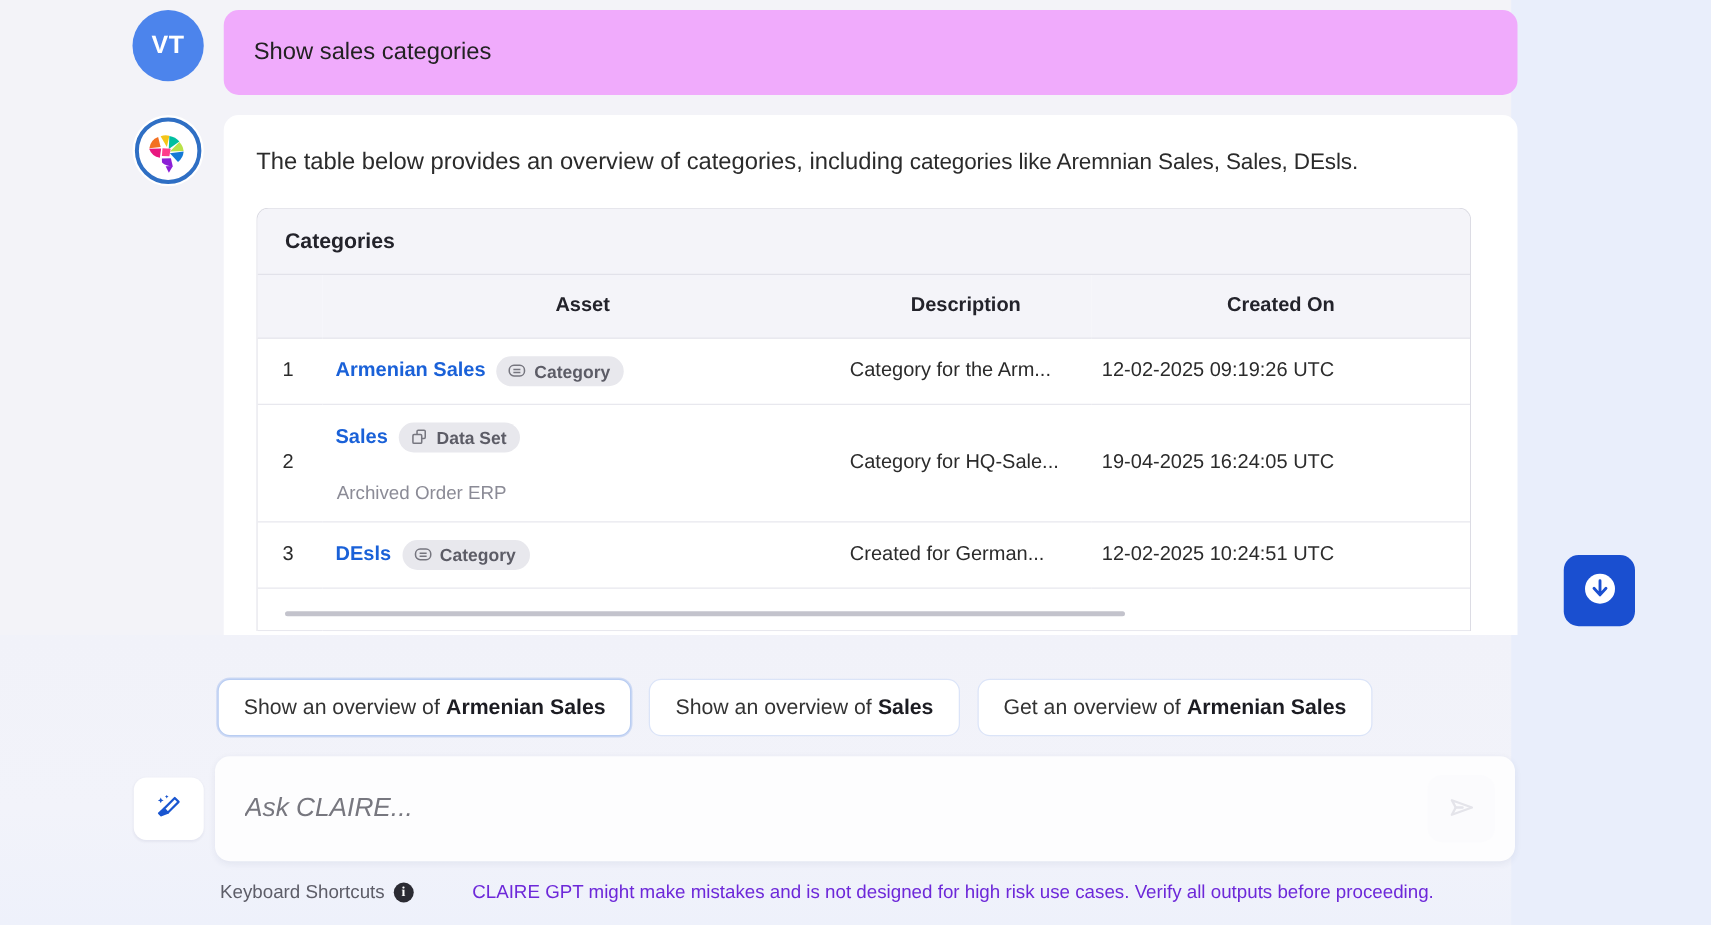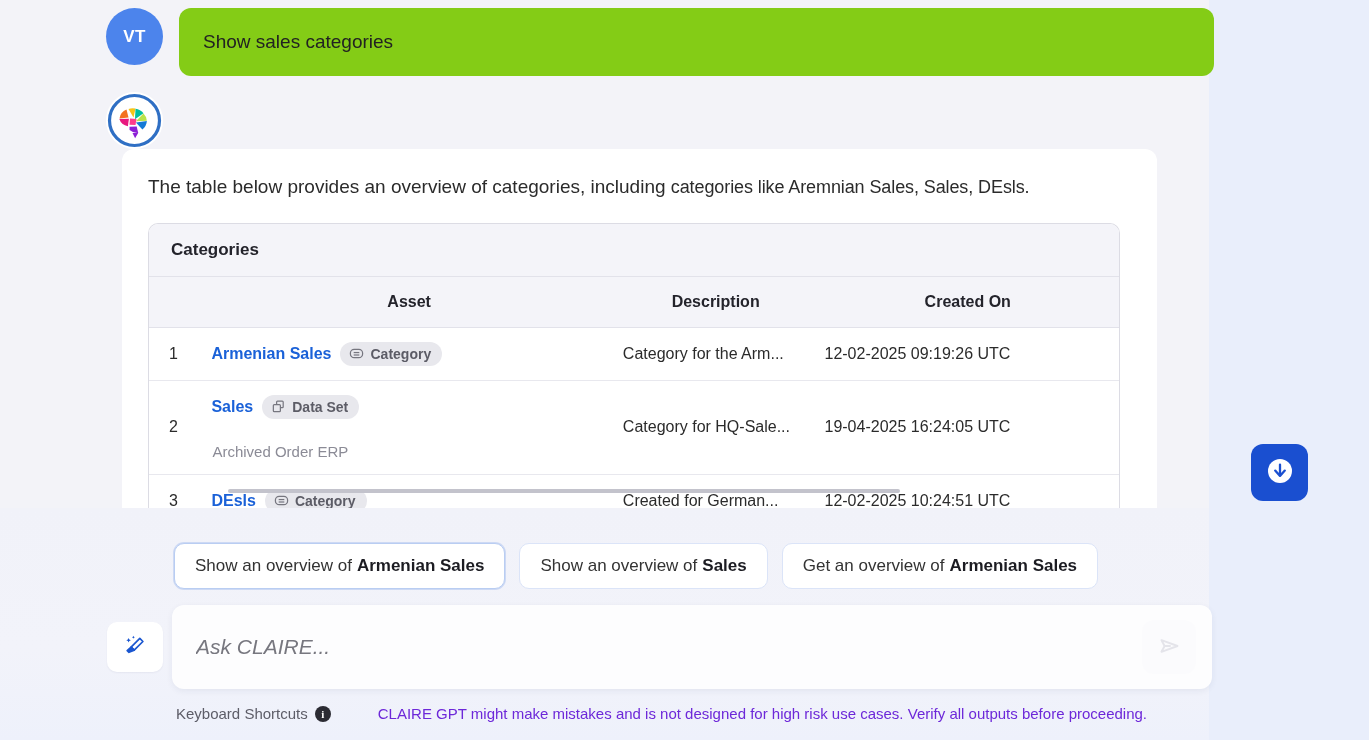--- a/index.html
+++ b/index.html
@@ -30,43 +30,43 @@
   .messages {
     position: absolute;
     left: 0; top: 0;
     width: 1250px;
     height: 508px;
     overflow: hidden;
   }
 
   .msg-row { display: flex; align-items: flex-start; }
   .msg-row.user { padding: 8px 0 0 106px; }
-  .msg-row.assistant { padding: 16px 0 0 106px; flex-direction: column; }
+  .msg-row.assistant { padding: 16px 0 0 106px; }
 
   .avatar-user {
     width: 57px; height: 57px; border-radius: 50%;
     background: #4c84ec;
     color: #fff;
-    font-size: 17px; font-weight: bold;
+    font-size: 20px; font-weight: bold;
     letter-spacing: .5px;
     display: flex; align-items: center; justify-content: center;
     flex: 0 0 auto;
     margin-top: 0px;
   }
   .avatar-claire {
     width: 57px; height: 57px; border-radius: 50%;
     background: #ffffff;
     flex: 0 0 auto;
     display:flex; align-items:center; justify-content:center;
     box-shadow: inset 0 0 0 0px #fff;
   }
 
   .bubble-user {
     margin-left: 16px;
-    background: #84cc16;
+    background: #f0abfc;
     border-radius: 12px;
     padding: 20px 24px;
     width: 1035px;
     min-height: 68px;
     color: #222;
     font-size: 19px;
     display: flex; align-items: center;
   }
   .bubble-assistant {
     margin-left: 16px;

